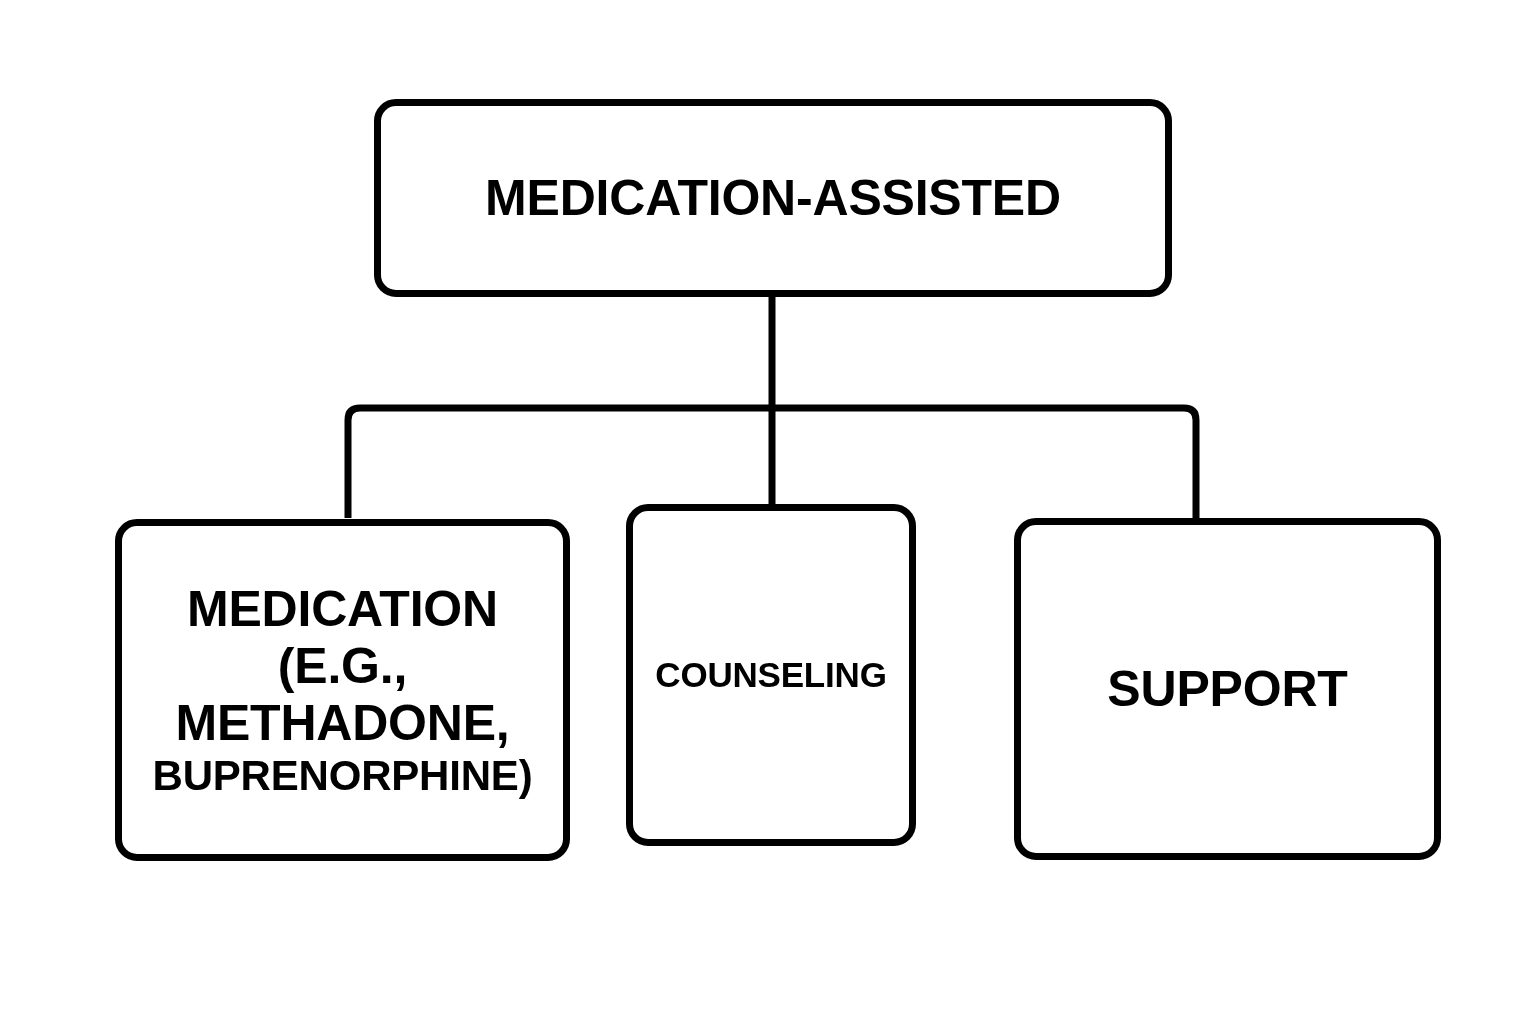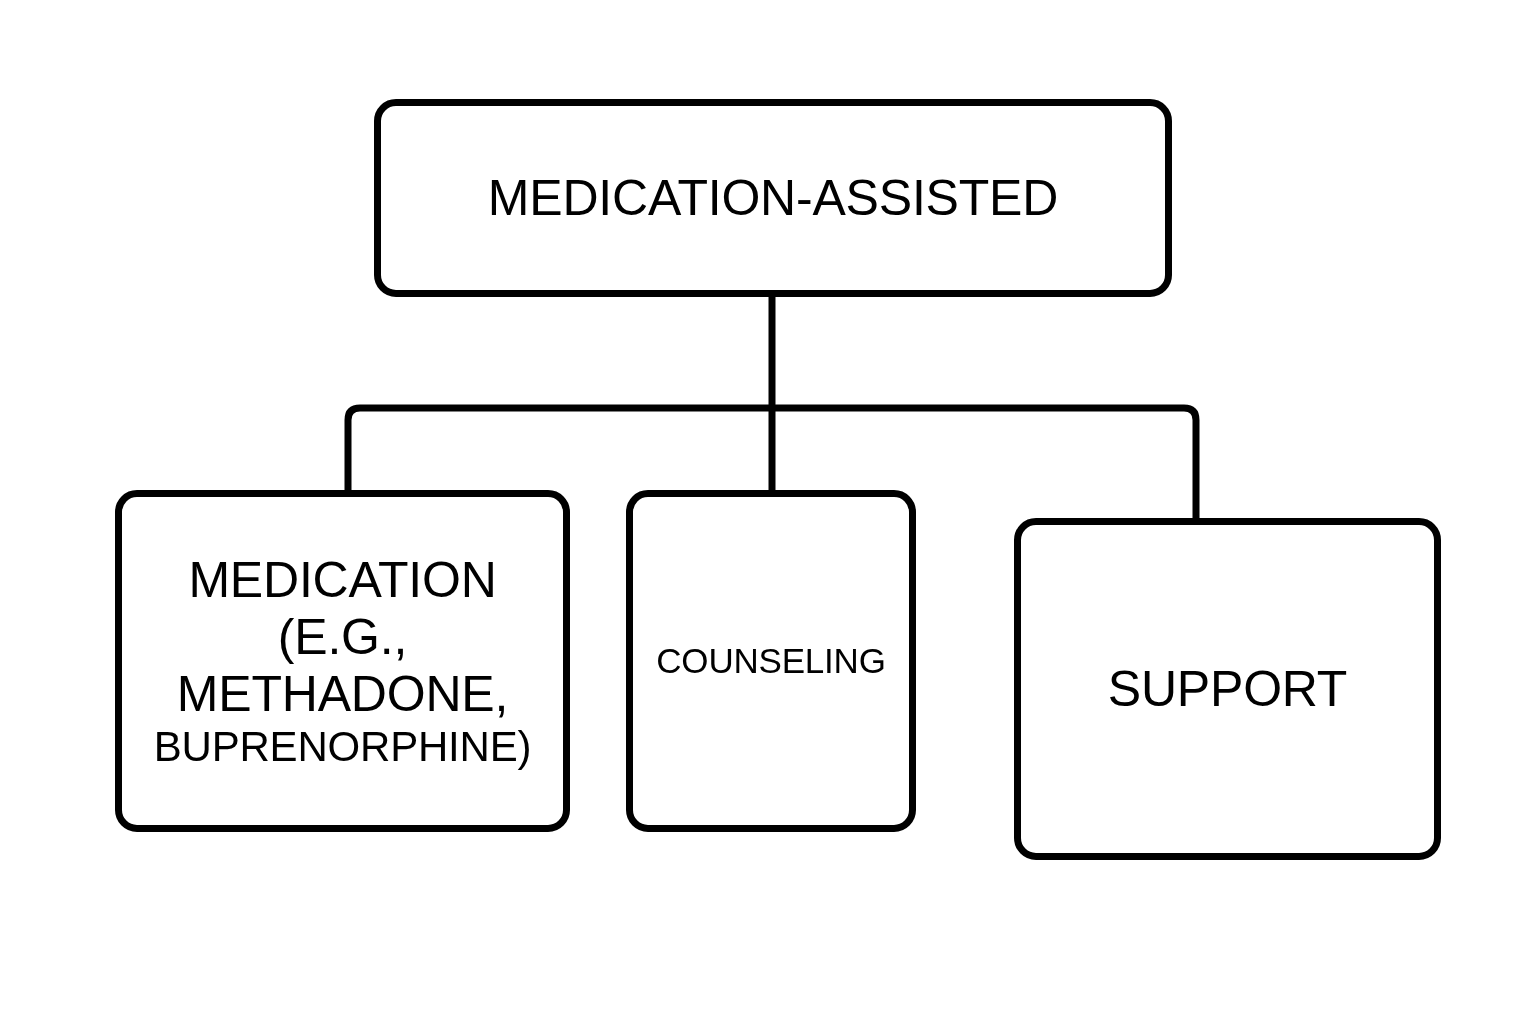--- a/index.html
+++ b/index.html
@@ -33,53 +33,53 @@
     box-sizing: border-box;
     background: #ffffff;
     border: 7px solid #000000;
     border-radius: 22px;
     display: flex;
     flex-direction: column;
     align-items: center;
     justify-content: center;
     text-align: center;
     color: #000000;
-    font-weight: normal;
+    font-weight: bold;
     line-height: 1.14;
     letter-spacing: -0.2px;
     z-index: 2;
   }
   .node .line {
     display: block;
     white-space: nowrap;
   }
   
   #node-root {
     left: 374px;
     top: 99px;
     width: 798px;
     height: 198px;
     font-size: 50px;
   }
   
   #node-medication {
     left: 115px;
-    top: 490px;
+    top: 519px;
     width: 455px;
     height: 342px;
     font-size: 50px;
   }
   #node-medication .line-s1 { font-size: 50px; }
   #node-medication .line-s2 { font-size: 50px; text-align: center; }
   #node-medication .line-s3 { font-size: 50px; }
   #node-medication .line-s4 { font-size: 42px; text-align: right; }
 
   #node-counseling {
     left: 626px;
-    top: 490px;
+    top: 504px;
     width: 290px;
     height: 342px;
     font-size: 35px;
   }
   #node-support {
     left: 1014px;
     top: 518px;
     width: 427px;
     height: 342px;
     font-size: 50px;

